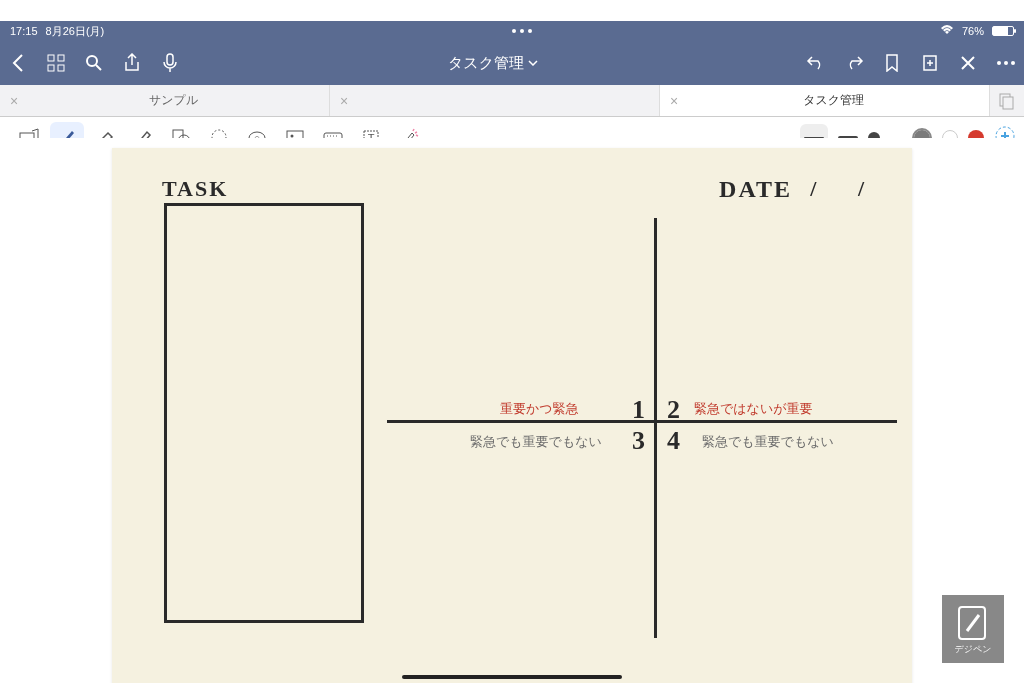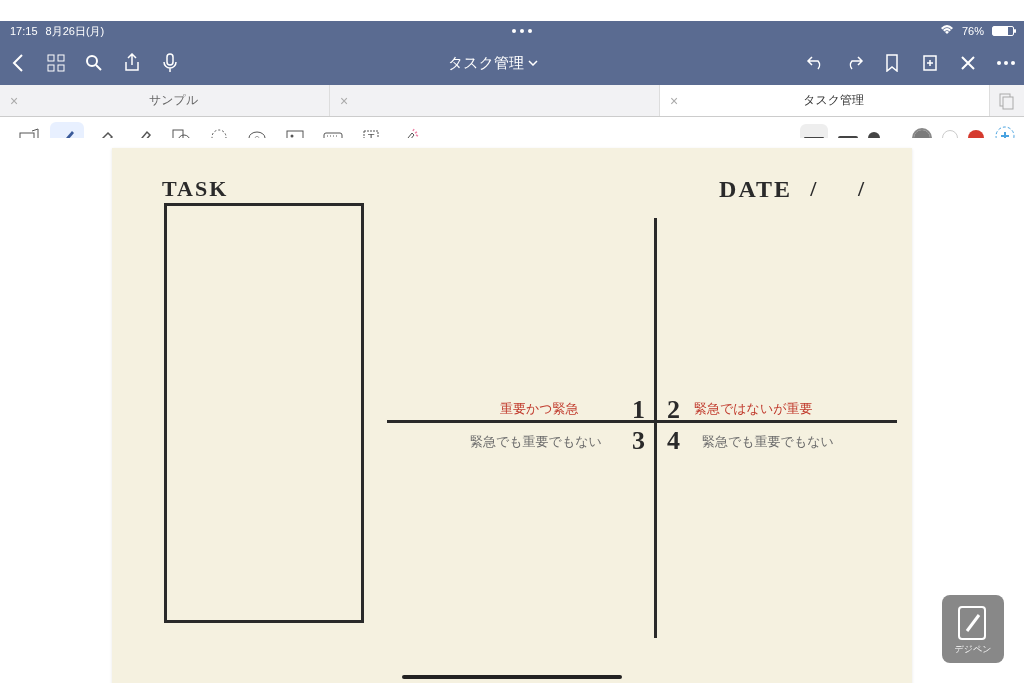--- a/index.html
+++ b/index.html
@@ -41,21 +41,21 @@
   .task-label { top:28px; left:50px; font-size:22px; letter-spacing:2px; }
   .date-label { top:28px; right:120px; font-size:24px; letter-spacing:2px; }
   .date-slash { top:28px; right:30px; font-size:22px; letter-spacing:18px; }
   .task-box { position:absolute; top:55px; left:52px; width:200px; height:420px; border:3px solid #2a2a2a; }
   .matrix-v { position:absolute; top:70px; left:542px; width:3px; height:420px; background:#2a2a2a; }
   .matrix-h { position:absolute; top:272px; left:275px; width:510px; height:3px; background:#2a2a2a; }
   .q-num { position:absolute; font-family:"Brush Script MT",cursive; font-size:26px; font-weight:bold; color:#2a2a2a; }
   .q-label { position:absolute; font-size:13px; font-family:"Yu Mincho",serif; }
   .red { color:#c0392b; }
   .gray { color:#6b6b6b; }
-  .watermark { position:absolute; right:20px; bottom:20px; width:62px; height:68px; background:#888; display:flex; flex-direction:column; align-items:center; justify-content:center; color:#fff; font-size:9px; border-radius:8px; }
+  .watermark { position:absolute; right:20px; bottom:20px; width:62px; height:68px; background:#888; display:flex; flex-direction:column; align-items:center; justify-content:center; color:#fff; font-size:9px; border-radius:0; }
   .watermark svg { width:40px; height:40px; }
   .home-ind { position:absolute; bottom:4px; left:50%; transform:translateX(-50%); width:220px; height:4px; background:#222; border-radius:3px; }
 </style>
 </head>
 <body>
 
 <div class="status-bar">
   <div class="status-left">
     <span>17:15</span>
     <span>8月26日(月)</span>

